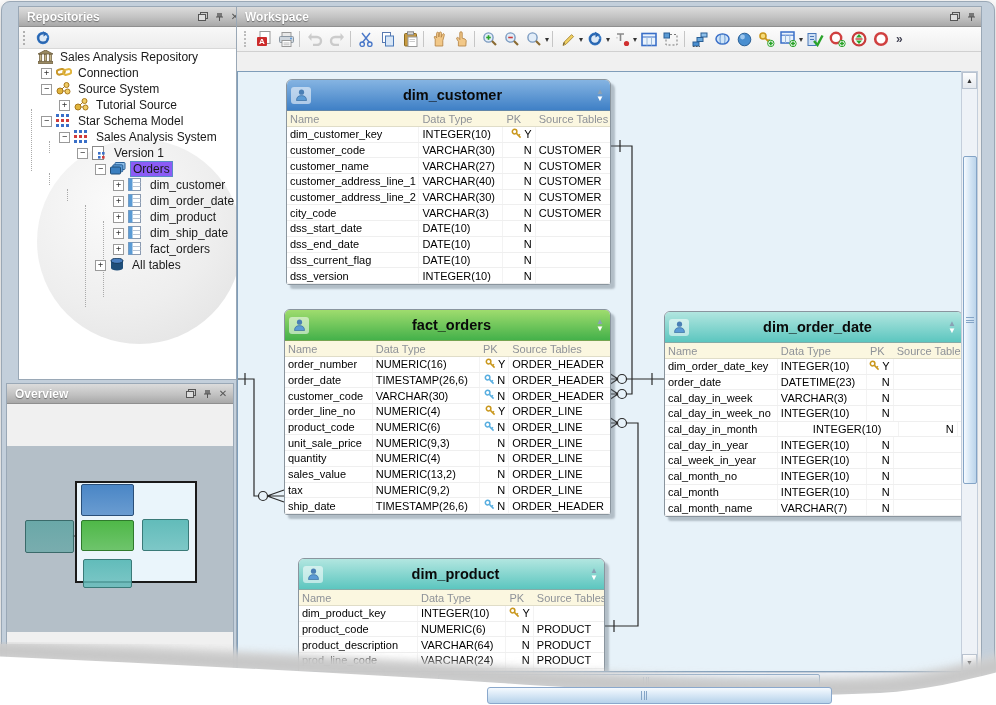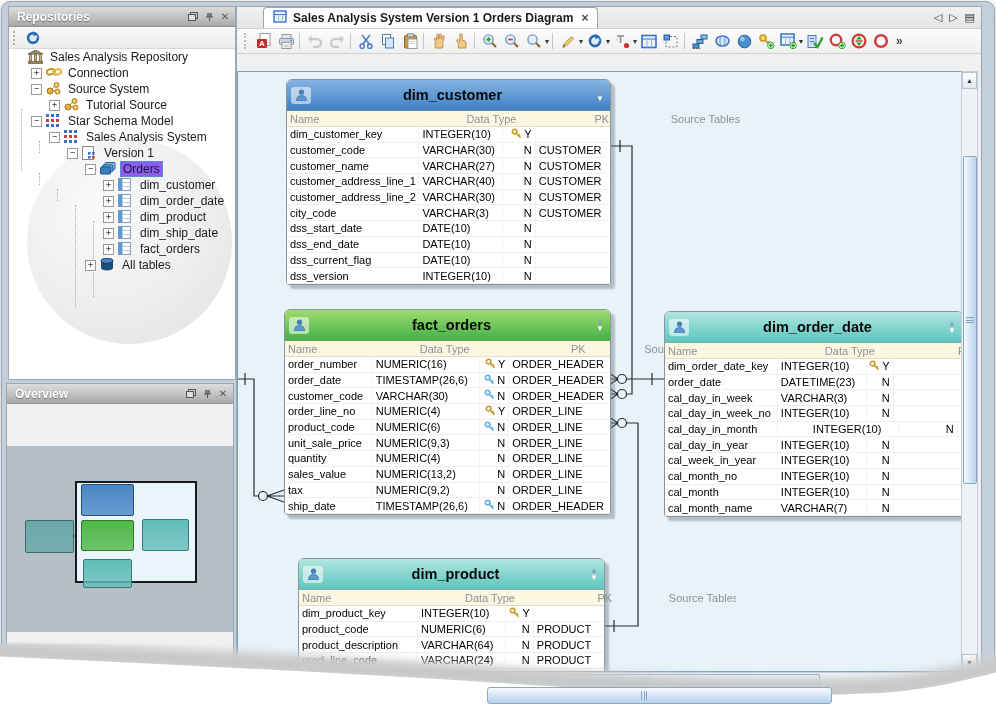--- a/index.html
+++ b/index.html
@@ -53,21 +53,21 @@
   .tmore{font-size:12px;color:#445;font-weight:bold;padding:0 3px;}
   
   #canvas{position:absolute;background:#e7f2f9;border:1px solid #7f9db9;overflow:hidden;}
   .etable{position:absolute;border:1px solid #8a959e;border-radius:6px 6px 3px 3px;background:#fff;
           box-shadow:4px 4px 2px rgba(100,112,124,.4);font-size:11px;}
   .ehead{height:30px;border-radius:5px 5px 0 0;display:flex;align-items:center;padding:0 4px;border-bottom:1px solid rgba(0,0,0,.25);}
   .ehead .etitle{flex:1;text-align:center;font-size:14.5px;font-weight:bold;color:#0a0a0a;}
   .personbadge{width:20px;height:17px;border-radius:3px;background:rgba(255,255,255,.55);
                display:flex;align-items:center;justify-content:center;flex:0 0 auto;}
   .headarrows{display:flex;flex-direction:column;align-items:center;line-height:7px;font-size:8px;flex:0 0 auto;width:12px;}
-  .colhead{display:grid;height:15px;background:#fbf7e0;color:#8e9298;border-bottom:1px solid #e0ddc8;align-items:center;gap:44px;}
+  .colhead{display:grid;height:15px;background:#fbf7e0;color:#8e9298;border-bottom:1px solid #e0ddc8;align-items:center;}
   .colhead span{padding:0 3px;overflow:hidden;white-space:nowrap;}
   .erow{display:grid;height:14.7px;align-items:center;border-bottom:1px solid #efefef;color:#000;}
   .erow div{padding:0 3px;overflow:hidden;white-space:nowrap;border-right:1px solid #f3f3f3;height:100%;display:flex;align-items:center;}
   .erow div:last-child{border-right:none;}
   .pkcell{gap:2px;justify-content:flex-end;}
   
   .sb{position:absolute;background:#eef2f7;border:1px solid #c4cedb;}
   .sbbtn{position:absolute;background:linear-gradient(#fdfdfd,#e4e8ee);border:1px solid #b8c2cf;
          display:flex;align-items:center;justify-content:center;font-size:7px;color:#333;}
   .sbthumb{position:absolute;background:linear-gradient(90deg,#f5faff,#cfe2f3 60%,#bcd4ea);
@@ -81,21 +81,21 @@
            border-radius:3px;background:linear-gradient(#f5faff,#cfe2f3 60%,#b6d2ea);}
   #blueBar .g{position:absolute;left:153px;top:3px;display:flex;gap:1.5px;}
   #blueBar .g i{display:block;width:1px;height:9px;background:#84a4c6;}
 </style>
 </head>
 <body>
 
 <div id="stage">
   <div class="window"></div>
 
-  <div class="panel" style="left:8px;top:6px;width:226px;height:372px;">
+  <div class="panel" style="left:18px;top:6px;width:226px;height:372px;">
     <div class="titlebar">
       <span class="tlabel">Repositories</span>
       <span class="winbtns">
         <span class="wbtn">
             <svg width="10" height="9">
               <rect x="2.5" y="0.5" width="7" height="6" fill="none" stroke="#555"></rect>
               <rect x="0.5" y="2.5" width="7" height="6" fill="#ddd" stroke="#555"></rect>
             </svg>
           </span>
         <span class="wbtn">
@@ -319,36 +319,37 @@
           <div class="mmBox" style="left:74px;top:38px;width:51px;height:30px;background:linear-gradient(#4a86c6,#4a86c6cc);border-color:#2a4f78;"></div>
           <div class="mmBox" style="left:74px;top:74px;width:51px;height:29px;background:linear-gradient(#4fb848,#4fb848cc);border-color:#2f7a2c;"></div>
           <div class="mmBox" style="left:135px;top:73px;width:45px;height:30px;background:linear-gradient(#62bcba,#62bcbacc);border-color:#3a7a78;"></div>
           <div class="mmBox" style="left:76px;top:113px;width:47px;height:27px;background:linear-gradient(#62bcba,#62bcbacc);border-color:#3a7a78;"></div>
           <div class="mmBox" style="left:18px;top:74px;width:47px;height:31px;background:linear-gradient(#6aa8a8,#6aa8a8cc);border-color:#3a6a6a;"></div>
         </div>
     </div>
   </div>
 
   <div class="panel" style="left:236px;top:6px;width:744px;height:684px;background:#f0f0f0;">
-    <div id="wsTabs">
-      <div class="tab">
-        <span><svg width="14" height="13">
-              <rect x="1" y="1" width="12" height="11" fill="#eaf3fc" stroke="#3a6fc8" stroke-width="1.4"></rect>
-              <line x1="1" y1="4.5" x2="13" y2="4.5" stroke="#3a6fc8"></line>
-              <line x1="5.5" y1="4.5" x2="5.5" y2="12" stroke="#9ab8d8"></line>
-              <line x1="9.5" y1="4.5" x2="9.5" y2="12" stroke="#9ab8d8"></line>
-            </svg></span>
-        <span>Sales Analysis System Version 1 Orders Diagram</span>
-        <span class="tabclose">×</span>
-      </div>
-      <div class="tabnav">
-        <span>◁</span>
-        <span>▷</span>
-        <span>▤</span>
-      </div>
+    <div class="titlebar">
+      <span class="tlabel">Workspace</span>
+      <span class="winbtns">
+        <span class="wbtn">
+            <svg width="10" height="9">
+              <rect x="2.5" y="0.5" width="7" height="6" fill="none" stroke="#555"></rect>
+              <rect x="0.5" y="2.5" width="7" height="6" fill="#ddd" stroke="#555"></rect>
+            </svg>
+          </span>
+        <span class="wbtn">
+            <svg width="9" height="10">
+              <rect x="2" y="1" width="5" height="4" fill="#777"></rect>
+              <line x1="1" y1="5" x2="8" y2="5" stroke="#555"></line>
+              <line x1="4.5" y1="5" x2="4.5" y2="9" stroke="#555"></line>
+            </svg>
+          </span>
+      </span>
     </div>
     <div id="wsToolbar">
         <span class="tgrip"></span>
         <span class="tbtn">
           <svg width="17" height="16">
             <rect x="4" y="0.5" width="10" height="12" fill="#fff" stroke="#999"></rect>
             <rect x="1" y="6" width="10" height="9" rx="1" fill="#cc2b2b"></rect>
             <text x="6" y="13.2" font-size="8" font-weight="bold" fill="#fff" text-anchor="middle" font-family="Liberation Sans,sans-serif">A</text>
           </svg>
         </span>

